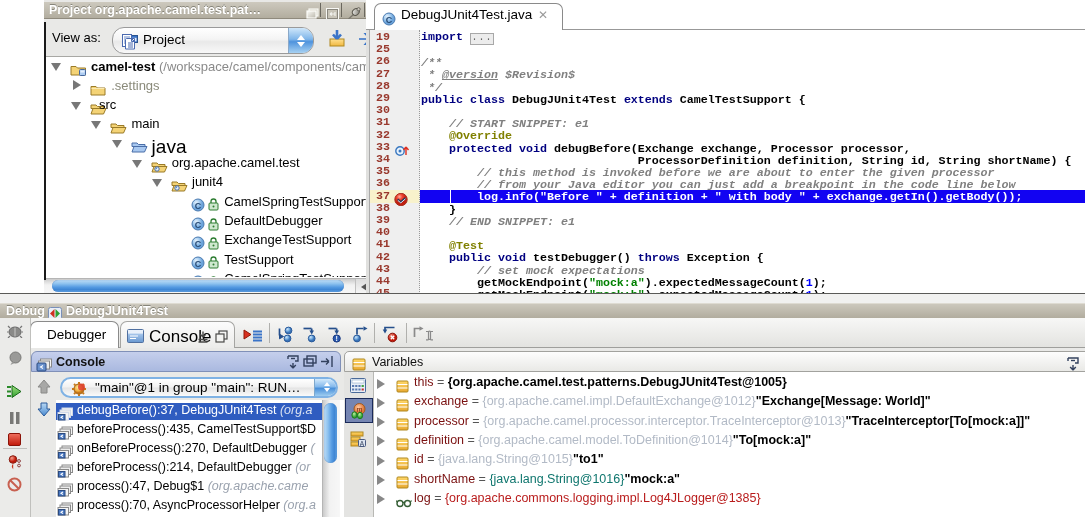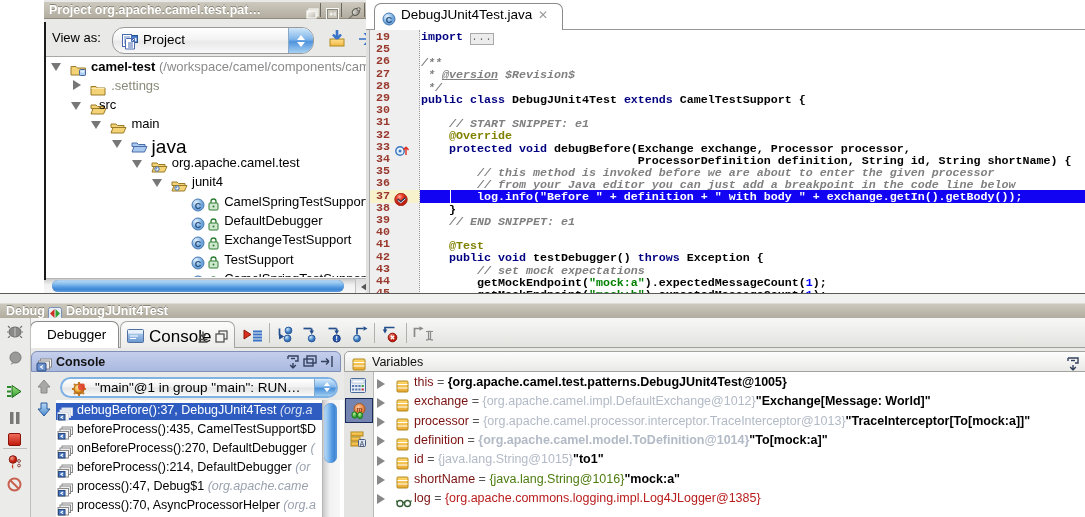--- a/index.html
+++ b/index.html
@@ -756,21 +756,21 @@
       <div class="abs" style="left:22px;top:62.400000000000006px;"><svg width="13" height="13" viewBox="0 0 13 13" style="vertical-align:middle">
           <rect x="1" y="1" width="11" height="11" rx="1" fill="url(#gv)" stroke="#b08820"></rect>
           <defs>
             <linearGradient id="gv" x1="0" y1="0" x2="0" y2="1">
               <stop offset="0" stop-color="#ffd86a"></stop>
               <stop offset="1" stop-color="#e8a830"></stop>
             </linearGradient>
           </defs>
           <path d="M1.5 4.5 h10 M1.5 8 h10" stroke="#fff" stroke-width="1.2"></path>
         </svg></div>
-      <div class="abs" style="left:40px;top:60.900000000000006px;font-size:12.5px;white-space:nowrap;"><span style="color:#7a1010">definition</span><span style="color:#555"> = </span><span style="color:#b2bac6;font-weight:bold">{org.apache.camel.model.ToDefinition@1014}</span><b>"To[mock:a]"</b></div>
+      <div class="abs" style="left:40px;top:60.900000000000006px;font-size:12.5px;white-space:nowrap;"><span style="color:#7a1010">definition</span><span style="color:#555"> = </span><span style="color:#b2bac6;font-weight:normal">{org.apache.camel.model.ToDefinition@1014}</span><b>"To[mock:a]"</b></div>
       <div class="abs" style="left:3px;top:83.7px;width:0;height:0;border-left:8px solid #888;border-top:5px solid transparent;border-bottom:5px solid transparent;"></div>
       <div class="abs" style="left:22px;top:81.7px;"><svg width="13" height="13" viewBox="0 0 13 13" style="vertical-align:middle">
           <rect x="1" y="1" width="11" height="11" rx="1" fill="url(#gv)" stroke="#b08820"></rect>
           <defs>
             <linearGradient id="gv" x1="0" y1="0" x2="0" y2="1">
               <stop offset="0" stop-color="#ffd86a"></stop>
               <stop offset="1" stop-color="#e8a830"></stop>
             </linearGradient>
           </defs>
           <path d="M1.5 4.5 h10 M1.5 8 h10" stroke="#fff" stroke-width="1.2"></path>
@@ -780,21 +780,21 @@
       <div class="abs" style="left:22px;top:101px;"><svg width="13" height="13" viewBox="0 0 13 13" style="vertical-align:middle">
           <rect x="1" y="1" width="11" height="11" rx="1" fill="url(#gv)" stroke="#b08820"></rect>
           <defs>
             <linearGradient id="gv" x1="0" y1="0" x2="0" y2="1">
               <stop offset="0" stop-color="#ffd86a"></stop>
               <stop offset="1" stop-color="#e8a830"></stop>
             </linearGradient>
           </defs>
           <path d="M1.5 4.5 h10 M1.5 8 h10" stroke="#fff" stroke-width="1.2"></path>
         </svg></div>
-      <div class="abs" style="left:40px;top:99.5px;font-size:12.5px;white-space:nowrap;"><span style="color:#7a1010">shortName</span><span style="color:#555"> = </span><span style="color:#4d7c0f;font-weight:normal">{java.lang.String@1016}</span><b>"mock:a"</b></div>
+      <div class="abs" style="left:40px;top:99.5px;font-size:12.5px;white-space:nowrap;"><span style="color:#7a1010">shortName</span><span style="color:#555"> = </span><span style="color:#0f766e;font-weight:normal">{java.lang.String@1016}</span><b>"mock:a"</b></div>
       <div class="abs" style="left:3px;top:122.30000000000001px;width:0;height:0;border-left:8px solid #888;border-top:5px solid transparent;border-bottom:5px solid transparent;"></div>
       <div class="abs" style="left:22px;top:120.30000000000001px;"><svg width="16" height="11" viewBox="0 0 16 11" style="vertical-align:middle">
           <circle cx="4" cy="6.5" r="3" fill="none" stroke="#355e35" stroke-width="1.4"></circle>
           <circle cx="11.5" cy="6.5" r="3" fill="none" stroke="#355e35" stroke-width="1.4"></circle>
           <path d="M7 6 q1 -1.5 2 0 M1.2 5 l-1 -1.5 M14.5 5 l1 -1.5" stroke="#355e35" stroke-width="1.2" fill="none"></path>
         </svg></div>
       <div class="abs" style="left:40px;top:118.80000000000001px;font-size:12.5px;white-space:nowrap;"><span style="color:#7a1010">log</span><span style="color:#555"> = </span><span style="color:#b91c1c;font-weight:normal">{org.apache.commons.logging.impl.Log4JLogger@1385}</span><b></b></div>
     </div>
 </div>
 

